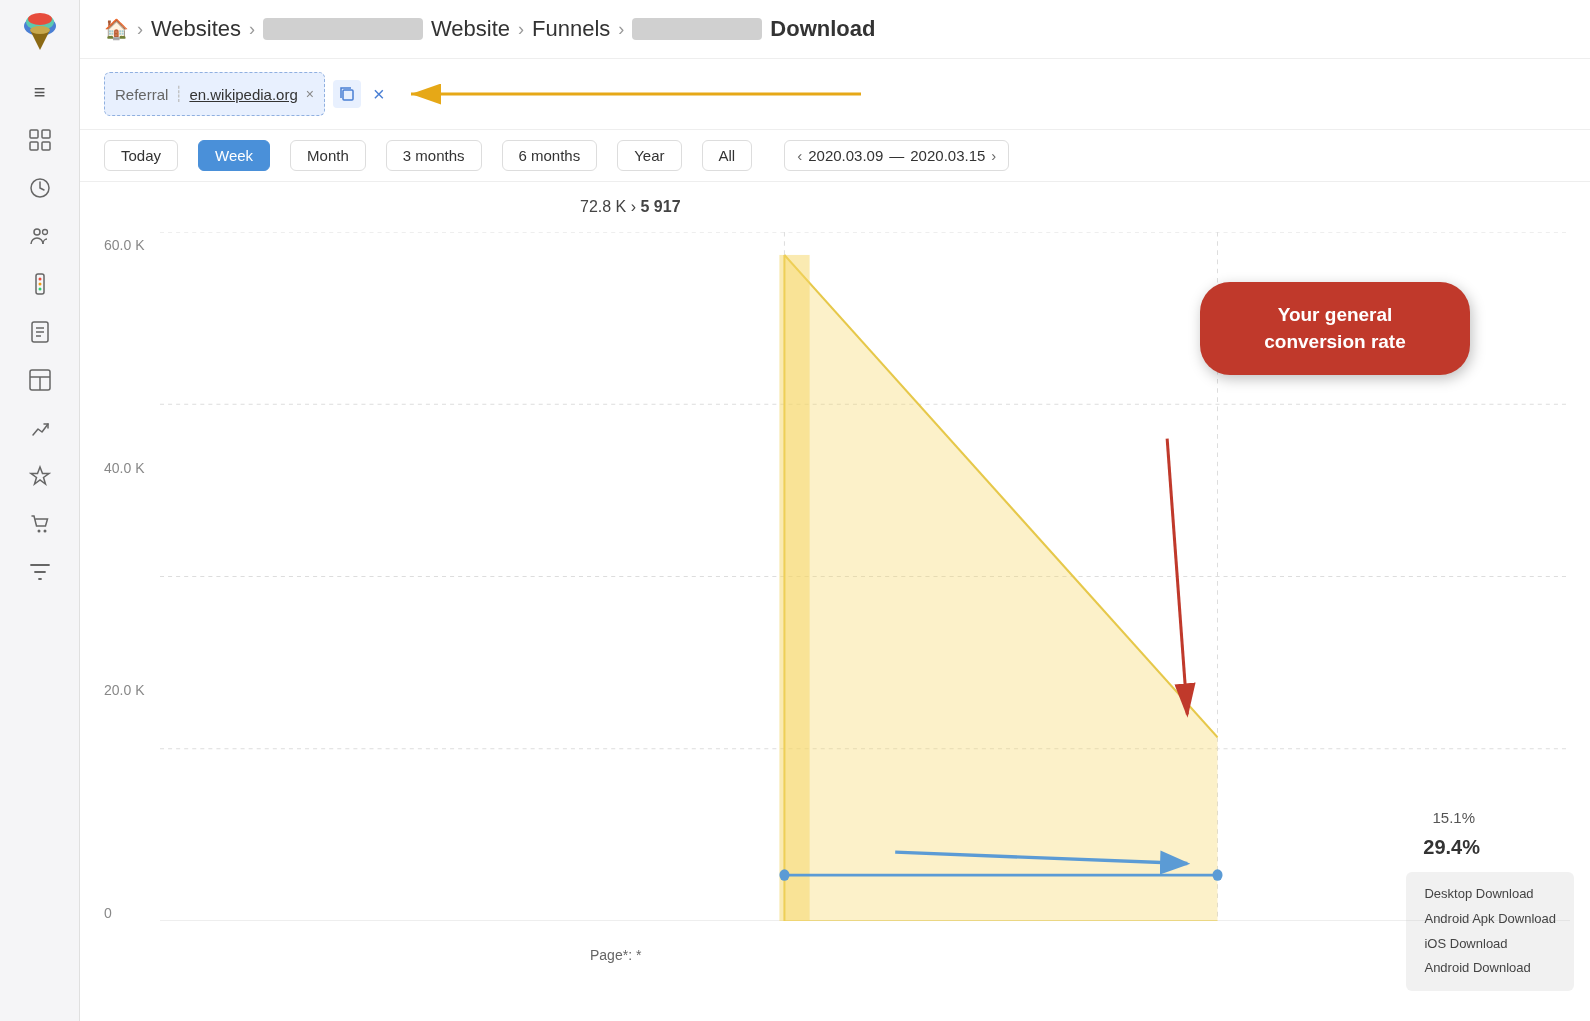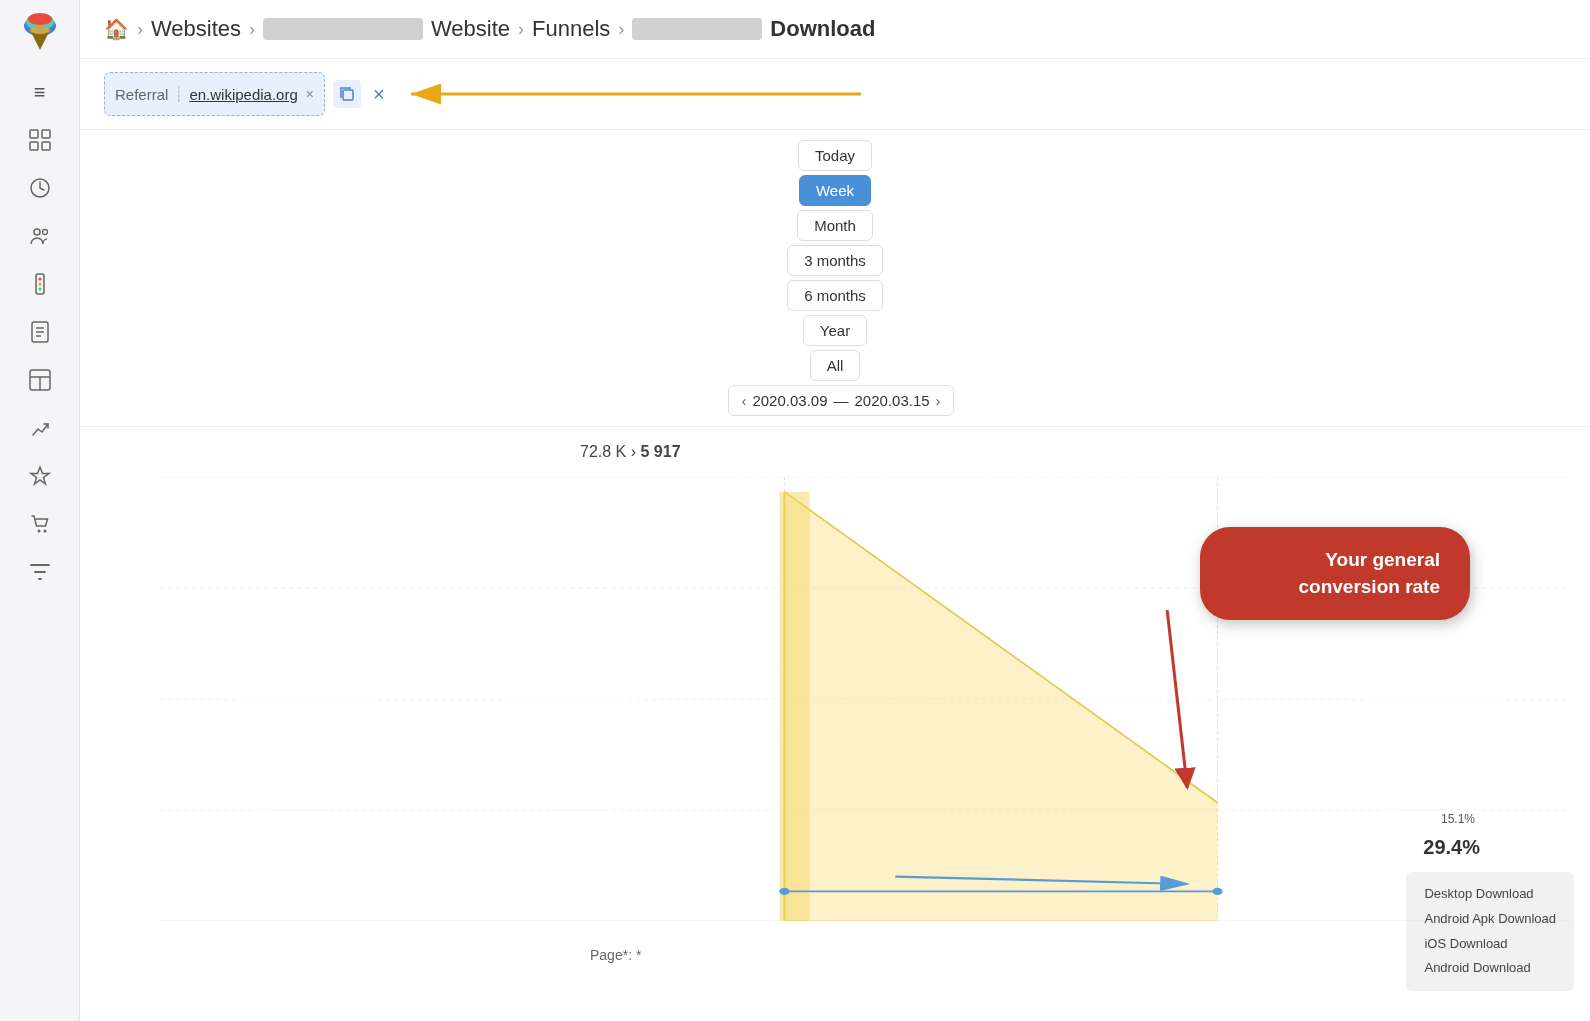--- a/index.html
+++ b/index.html
@@ -107,23 +107,22 @@
       font-size: 18px;
       cursor: pointer;
       margin-left: 4px;
     }
 
     
     .time-bar {
       display: flex;
       align-items: center;
       padding: 10px 24px;
-      gap: 4px;
+      gap: 20px;
       border-bottom: 1px solid #eee;
-      flex-direction: column;
     }
     .time-btn {
       padding: 6px 16px;
       border: 1px solid #ddd;
       border-radius: 6px;
       background: #fff;
       cursor: pointer;
       font-size: 15px;
       color: #333;
     }
@@ -386,20 +385,26 @@
   </div>
 
   <div class="chart-area" style="position:relative; flex:1;">
 
     <div class="chart-tooltip" style="position:absolute; top:16px; left:500px; font-size:16px; color:#444;">
       <span>72.8 K</span>
       <span> › </span>
       <strong>5 917</strong>
     </div>
 
+    <div class="y-axis" style="position:absolute; left:24px; top:55px; bottom:100px; display:flex; flex-direction:column; justify-content:space-between; font-size:14px; color:#888;">
+      <span>60.0 K</span>
+      <span>40.0 K</span>
+      <span>20.0 K</span>
+      <span>0</span>
+    </div>
 
     <svg style="position:absolute; left:80px; right:20px; top:50px; bottom:90px; width:calc(100% - 100px); height:calc(100% - 150px);" viewBox="0 0 1400 600" preserveAspectRatio="none">
 
       <line x1="0" y1="0" x2="1400" y2="0" stroke="#ddd" stroke-width="1" stroke-dasharray="4,4"></line>
       <line x1="0" y1="150" x2="1400" y2="150" stroke="#ddd" stroke-width="1" stroke-dasharray="4,4"></line>
       <line x1="0" y1="300" x2="1400" y2="300" stroke="#ddd" stroke-width="1" stroke-dasharray="4,4"></line>
       <line x1="0" y1="450" x2="1400" y2="450" stroke="#ddd" stroke-width="1" stroke-dasharray="4,4"></line>
       <line x1="0" y1="600" x2="1400" y2="600" stroke="#ddd" stroke-width="1"></line>
 
       <line x1="620" y1="0" x2="620" y2="600" stroke="#ddd" stroke-width="1" stroke-dasharray="4,4"></line>
@@ -429,26 +434,26 @@
           <polygon points="0 0, 10 3.5, 0 7" fill="#5b9bd5"></polygon>
         </marker>
       </defs>
 
       <path d="M 1000 180 L 1020 420" stroke="#c0392b" stroke-width="3" fill="none" marker-end="url(#red-arrow)"></path>
 
       <path d="M 730 540 L 1020 550" stroke="#5b9bd5" stroke-width="3" fill="none" marker-end="url(#blue-arrow-right)"></path>
 
     </svg>
 
-    <div class="bubble-red" style="position:absolute; top:100px; right:120px; background:#c0392b; color:white; border-radius:30px; padding:20px 30px; font-size:19px; font-weight:700; text-align:right; max-width:270px; line-height:1.4; box-shadow:2px 4px 14px rgba(0,0,0,0.25);">
+    <div class="bubble-red" style="position:absolute; top:100px; right:120px; background:#c0392b; color:white; border-radius:30px; padding:20px 30px; font-size:19px; font-weight:700; text-align:center; max-width:270px; line-height:1.4; box-shadow:2px 4px 14px rgba(0,0,0,0.25);">
       <span>Your general conversion rate</span>
     </div>
 
 
-    <div class="pct-label" style="position:absolute; right:115px; bottom:195px; font-size:12px; color:#555;">15.1%</div>
+    <div class="pct-label" style="position:absolute; right:115px; bottom:195px; font-size:15px; color:#555;">15.1%</div>
 
     <div class="pct-label-bold" style="position:absolute; right:110px; bottom:162px; font-size:20px; color:#333; font-weight:700;">29.4%</div>
 
     <div style="position:absolute; bottom:58px; left:510px; font-size:14px; color:#666;">Page*: *</div>
 
     <div class="legend" style="position:absolute; bottom:30px; right:16px; background:rgba(200,200,200,0.25); border-radius:6px; padding:10px 18px; font-size:13px; color:#444; line-height:1.9;">
       <div>Desktop Download</div>
       <div>Android Apk Download</div>
       <div>iOS Download</div>
       <div>Android Download</div>

